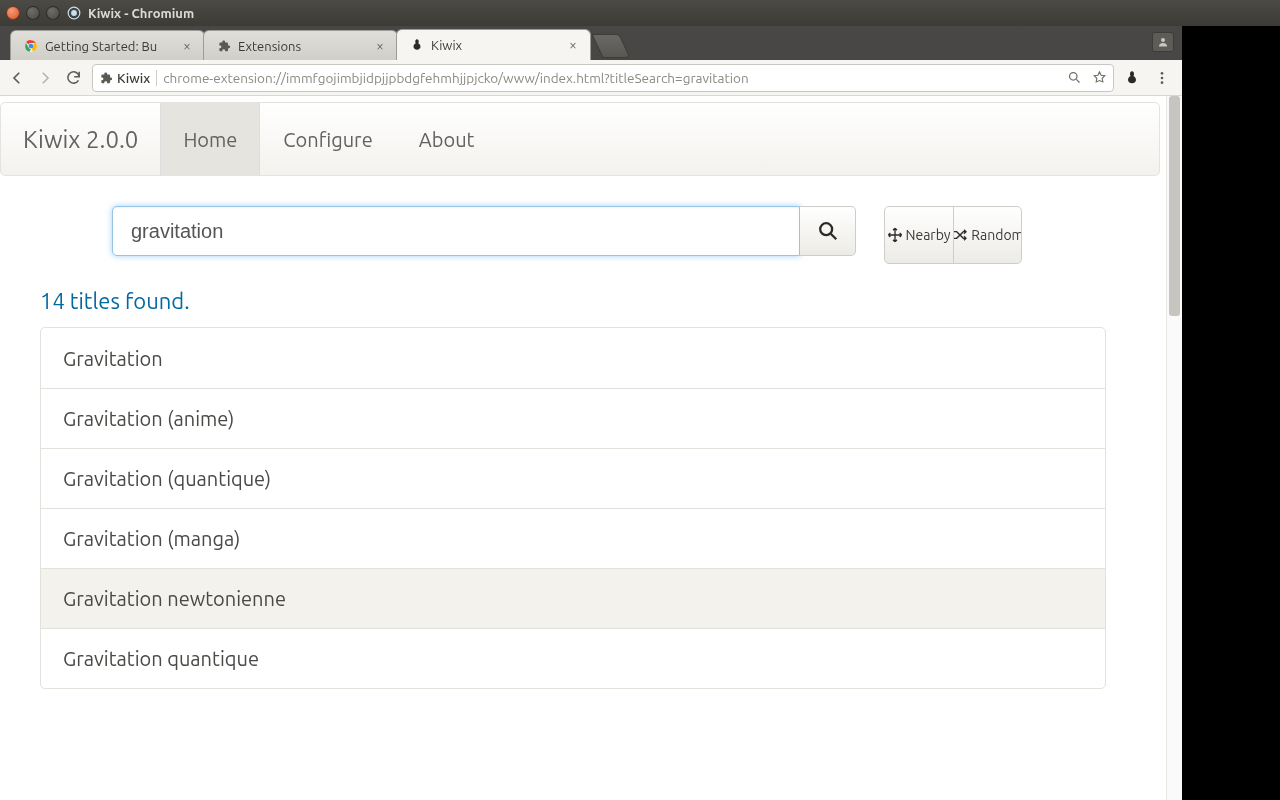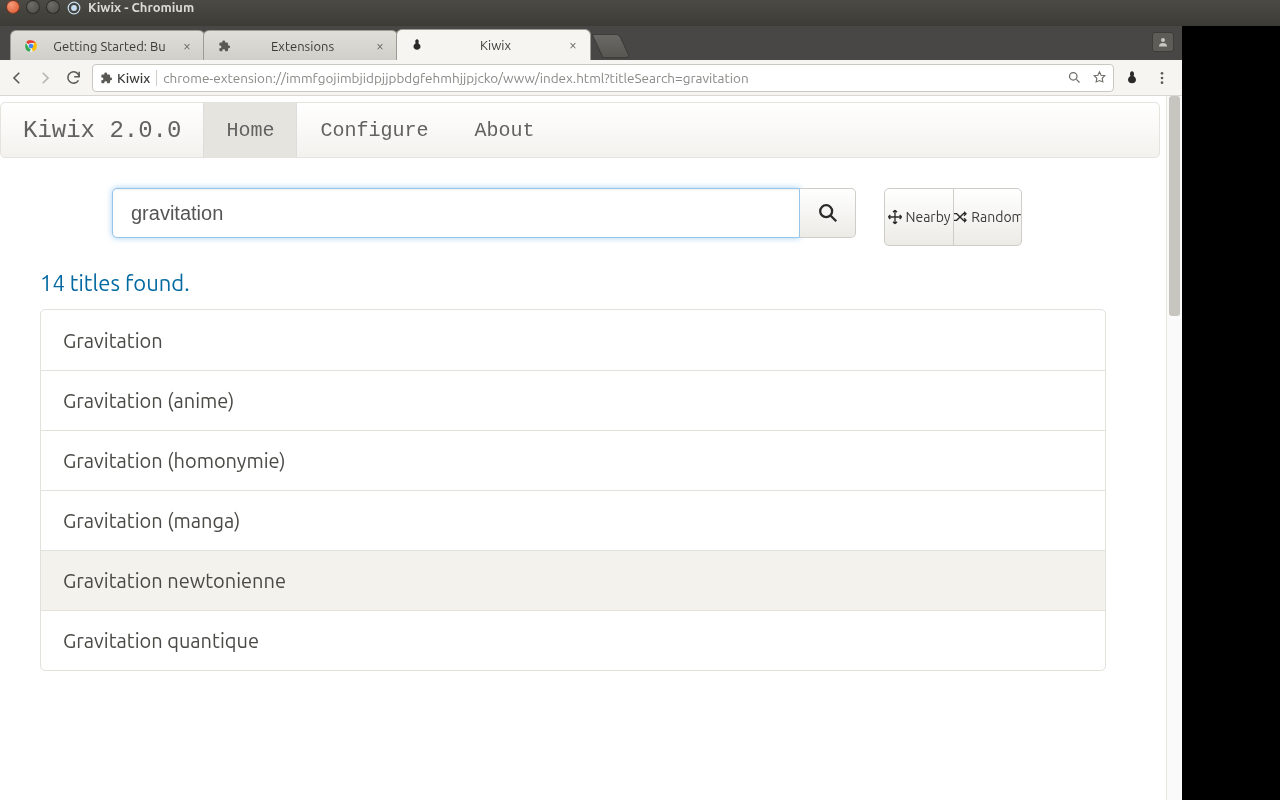--- a/index.html
+++ b/index.html
@@ -10,21 +10,21 @@
     width: 1280px;
     height: 800px;
     overflow: hidden;
   }
   .desktop { width: 1280px; height: 800px; position: relative; }
 
   
   .titlebar {
     height: 26px;
     background: linear-gradient(to bottom, #4c4a45, #3c3b36);
-    display: flex; align-items: flex-start; padding: 0 6px; gap: 6px;
+    display: flex; align-items: center; padding: 0 6px; gap: 6px;
     color: #dcdad5; font-size: 13px; font-weight: 600;
   }
   .win-btns { display: flex; gap: 6px; align-items: center; }
   .win-btn { width: 14px; height: 14px; border-radius: 7px; border: 1px solid rgba(0,0,0,0.5); }
   .win-close { background: radial-gradient(circle at 35% 30%, #f79a78, #d9552b); }
   .win-min, .win-max { background: radial-gradient(circle at 35% 30%, #6e6c67, #4c4a45); }
 
   
   .browser-frame {
     width: 1182px;
@@ -57,21 +57,21 @@
     border-bottom: none;
     width: 195px;
     margin-right: -2px;
   }
   .tab.active {
     background: #f6f5f2;
     z-index: 2;
     height: 31px;
   }
   .tab .favicon { width: 16px; height: 16px; flex-shrink: 0; display:flex;align-items:center;justify-content:center; }
-  .tab .label { white-space: nowrap; overflow: hidden; text-overflow: ellipsis; flex: 1; text-align: center; }
+  .tab .label { white-space: nowrap; overflow: hidden; text-overflow: ellipsis; flex: 1; }
   .tab .close { width: 14px; height: 14px; color: #6b6963; font-size: 14px; line-height: 14px; text-align: center; cursor: pointer; flex-shrink:0;}
   .newtab {
     width: 28px; height: 24px;
     background: linear-gradient(to bottom, #6a6864, #595752);
     border-radius: 0 4px 4px 0;
     transform: skewX(25deg);
     margin-left: 8px; margin-bottom: 2px;
     border: 1px solid #3e3c38;
   }
   .tabstrip .user-badge {
@@ -105,25 +105,25 @@
   .omnibar .ext-icon, .omnibar .menu-icon { color:#3b3a37; width:20px; text-align:center; cursor:pointer; }
 
   
   .viewport { flex:1; display:flex; background:#fff; overflow:hidden; }
   .page { flex:1; overflow:auto; background:#fff; }
   .vscrollbar { width:16px; background:#fafafa; border-left:1px solid #e8e6e1; position:relative; }
   .vscrollbar .thumb { position:absolute; top:0; left:2px; right:2px; height:220px; background:#c7c5c0; border-radius:3px; }
 
   
   .kiwix-nav {
-    height: 56px;
+    height: 74px;
     border: 1px solid #e5e3de; border-radius: 5px;
     margin: 6px 6px 0 0;
     background: linear-gradient(to bottom, #ffffff, #f4f2ee);
-    display:flex; align-items:stretch;font-family:Liberation Mono, monospace;
+    display:flex; align-items:stretch;
   }
   .brand {
     display:flex; align-items:center; padding: 0 22px;
     font-size: 24px; color:#636260;
   }
   .nav-tabs { display:flex; align-items:stretch; }
   .nav-tab {
     display:flex; align-items:center; padding: 0 22px;
     font-size: 20px; color:#636260; cursor:pointer;
     border-left: 1px solid transparent; border-right: 1px solid transparent;
@@ -339,21 +339,21 @@
               <span>Random</span>
             </div>
           </div>
         </div>
 
         <div class="results-count">14 titles found.</div>
 
         <div class="results-list" id="results-list">
             <div class="result-item">Gravitation</div>
             <div class="result-item">Gravitation (anime)</div>
-            <div class="result-item">Gravitation (homonymie)</div>
+            <div class="result-item">Gravitation (quantique)</div>
             <div class="result-item">Gravitation (manga)</div>
             <div class="result-item hover">Gravitation newtonienne</div>
             <div class="result-item">Gravitation quantique</div>
           </div>
 
       </div>
       <div class="vscrollbar">
         <div class="thumb"></div>
       </div>
     </div>

